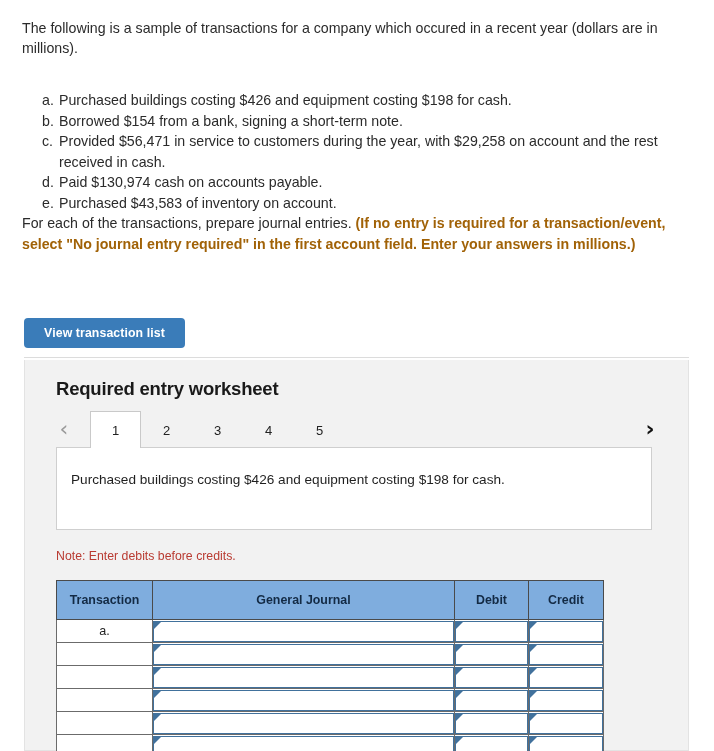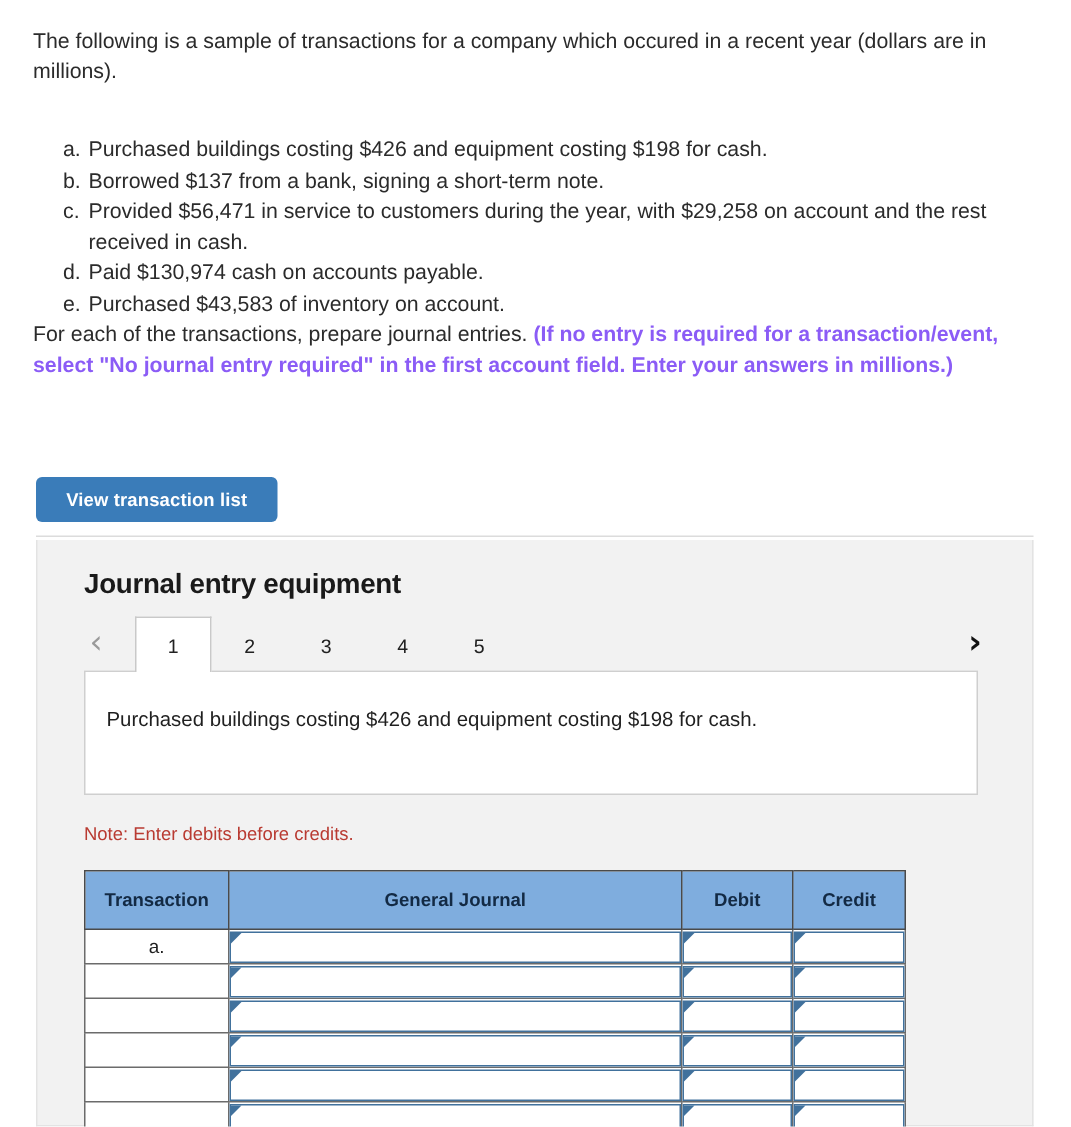--- a/index.html
+++ b/index.html
@@ -58,21 +58,21 @@
     position: absolute;
     left: 22px;
     top: 213px;
     width: 668px;
     font-size: 14.2px;
     line-height: 20.5px;
     color: #2b2b2b;
   }
   .required-label { display: block; }
   .red-bold {
-    color: #8b5cf6;
+    color: #a16207;
     font-weight: bold;
   }
 
   
   .view-btn {
     position: absolute;
     left: 24px;
     top: 318px;
     width: 161px;
     height: 30px;
@@ -270,21 +270,21 @@
 
   <div class="intro">The following is a sample of transactions for a company which occured in a recent year (dollars are in millions).</div>
 
   <div class="txn-list">
     <div class="txn-item">
       <span class="txn-letter">a.</span>
       <span class="txn-text">Purchased buildings costing $426 and equipment costing $198 for cash.</span>
     </div>
     <div class="txn-item">
       <span class="txn-letter">b.</span>
-      <span class="txn-text">Borrowed $137 from a bank, signing a short-term note.</span>
+      <span class="txn-text">Borrowed $154 from a bank, signing a short-term note.</span>
     </div>
     <div class="txn-item">
       <span class="txn-letter">c.</span>
       <span class="txn-text">Provided $56,471 in service to customers during the year, with $29,258 on account and the rest received in cash.</span>
     </div>
     <div class="txn-item">
       <span class="txn-letter">d.</span>
       <span class="txn-text">Paid $130,974 cash on accounts payable.</span>
     </div>
     <div class="txn-item">
@@ -297,21 +297,21 @@
     <span>For each of the transactions, prepare journal entries.</span>
     <span class="red-bold">(If no entry is required for a transaction/event, select "No journal entry required" in the first account field. Enter your answers in millions.)</span>
   </div>
 
   <button class="view-btn">View transaction list</button>
 
   <div class="divider"></div>
 
   <div class="panel">
 
-    <div class="panel-title">Journal entry equipment</div>
+    <div class="panel-title">Required entry worksheet</div>
 
     <div class="tabstrip">
       <div class="chev chev-prev">‹</div>
       <div class="tabs">
         <div class="tab active">1</div>
         <div class="tab">2</div>
         <div class="tab">3</div>
         <div class="tab">4</div>
         <div class="tab">5</div>
       </div>

